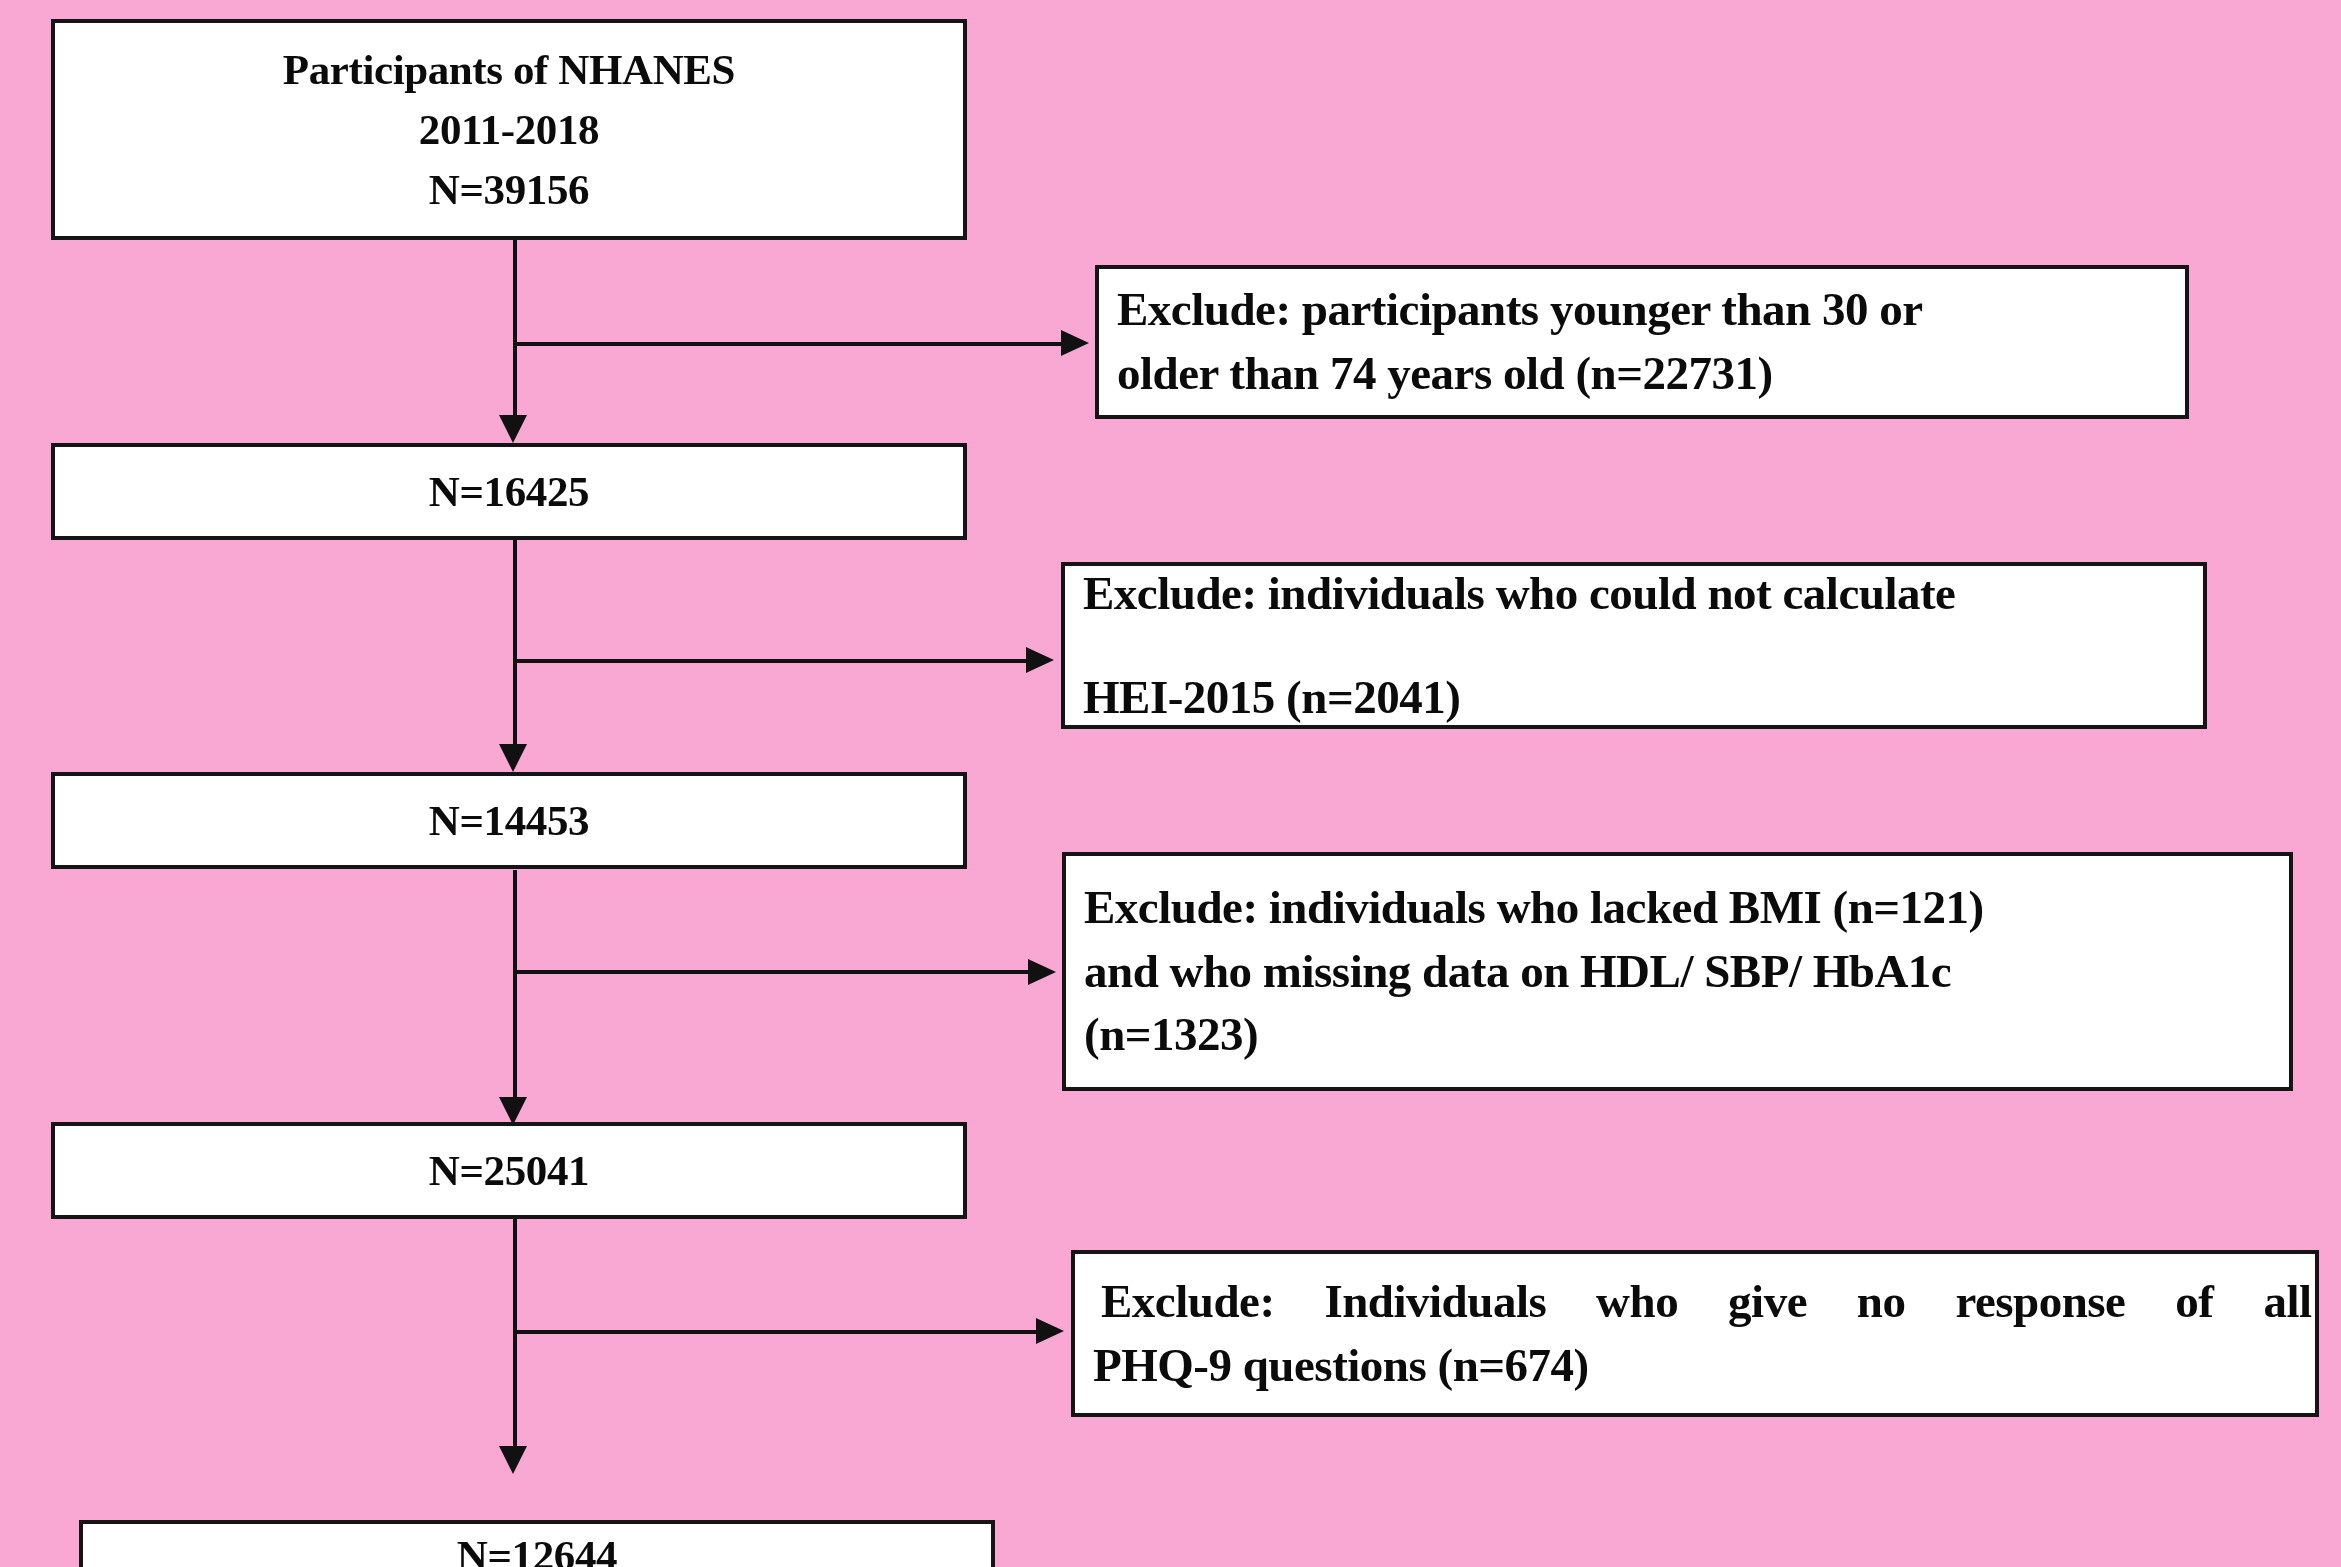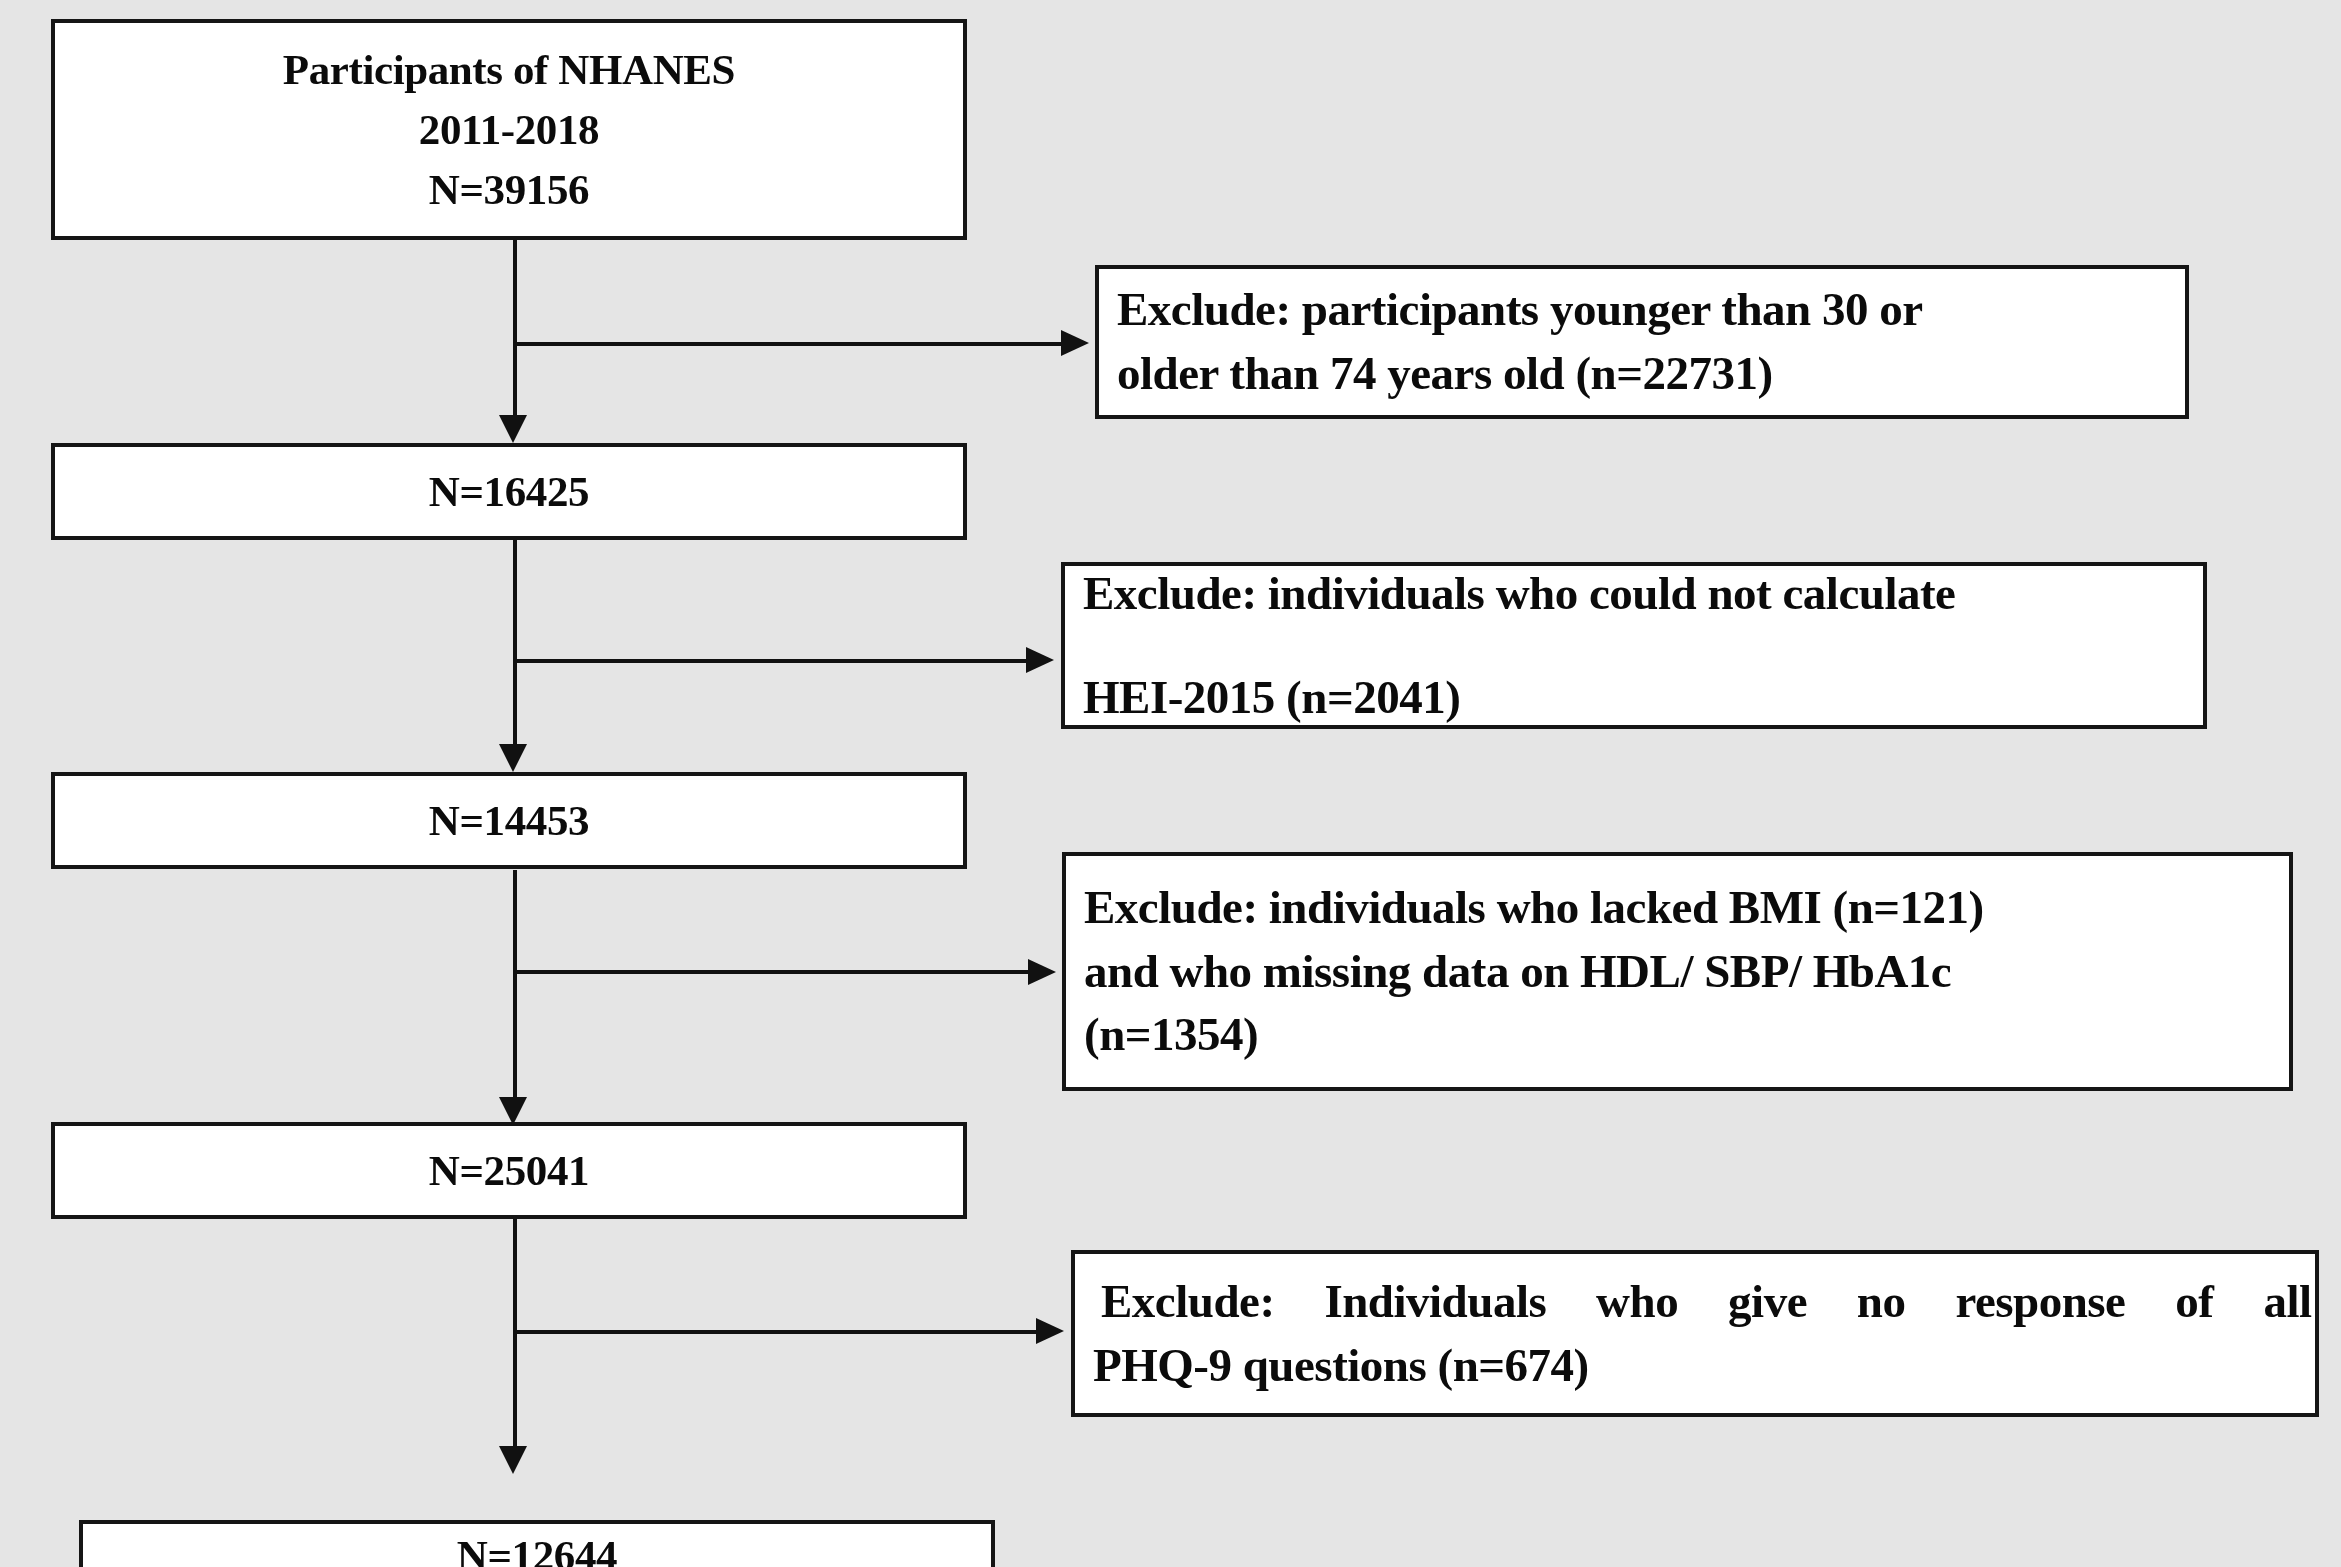--- a/index.html
+++ b/index.html
@@ -5,21 +5,21 @@
 <style>
   html, body {
     margin: 0;
     padding: 0;
     background: #ffffff;
   }
   #canvas {
     position: relative;
     width: 2342px;
     height: 1568px;
-    background: #e5e5e5;
+    background: #f9a8d4;
     font-family: "Liberation Serif", "DejaVu Serif", serif;
     overflow: hidden;
   }
   .node {
     position: absolute;
     box-sizing: border-box;
     border: 4.1px solid #151515;
     background: #ffffff;
     display: flex;
     flex-direction: column;
@@ -126,21 +126,21 @@
   </div>
 
   <div class="vline" style="left:513px; top:870px; height:229px;"></div>
   <div class="arrow-down" style="left:499px; top:1097px;"></div>
   <div class="hline" style="left:513px; top:970px; width:516px;"></div>
   <div class="arrow-right" style="left:1028px; top:959px;"></div>
 
   <div class="node exclude" style="left:1062px; top:852px; width:1231px; height:239px;">
     <span class="line">Exclude: individuals who lacked BMI (n=121)</span>
     <span class="line">and who missing data on HDL/ SBP/ HbA1c</span>
-    <span class="line">(n=1354)</span>
+    <span class="line">(n=1323)</span>
   </div>
 
   <div class="node count" style="left:51px; top:1122px; width:916px; height:97px;">
     <span class="line">N=25041</span>
   </div>
 
   <div class="vline" style="left:513px; top:1219px; height:229px;"></div>
   <div class="arrow-down" style="left:499px; top:1446px;"></div>
   <div class="hline" style="left:513px; top:1330px; width:523px;"></div>
   <div class="arrow-right" style="left:1036px; top:1318px;"></div>

